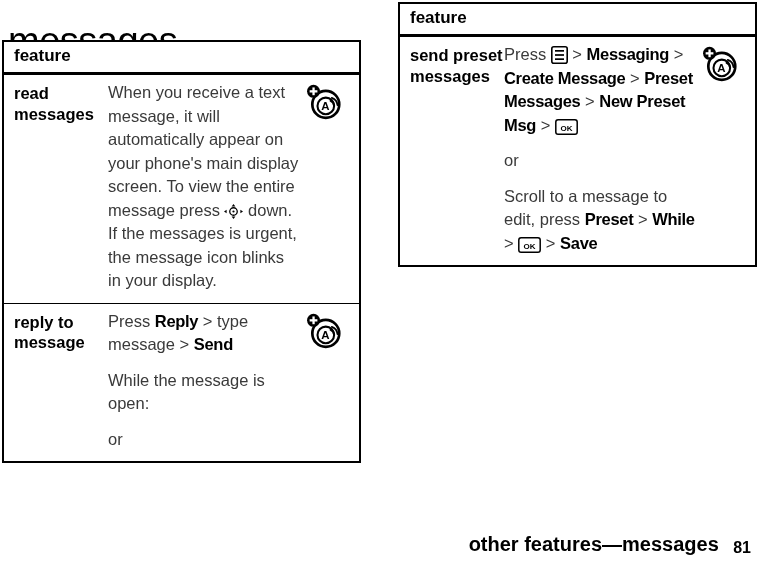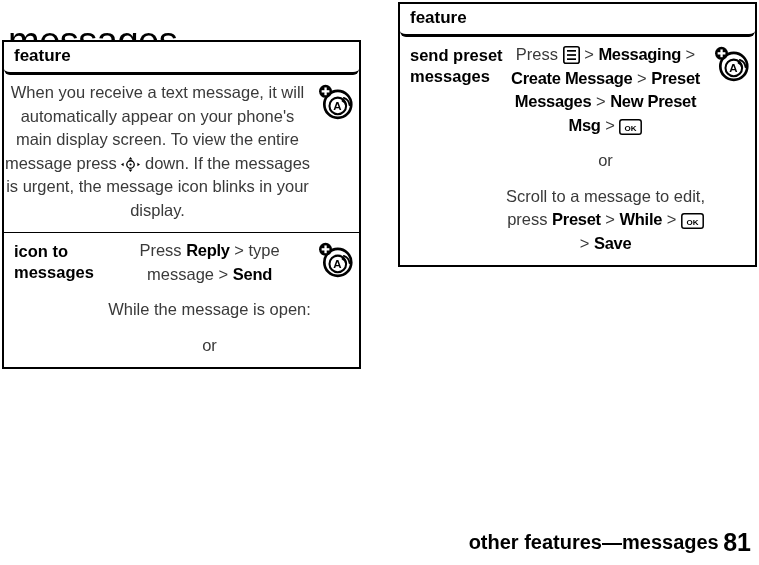--- a/index.html
+++ b/index.html
@@ -45,28 +45,27 @@
     top: 2px;
     width: 359px;
   }
 
   .thead {
     border-bottom: 3px solid #000;
     padding: 3px 0 5px 10px;
     font-size: 17px;
     font-weight: bold;
     line-height: 22px;
-    border-radius: 6px;
   }
 
   .row {
     display: flex;
     align-items: flex-start;
     border-bottom: 1px solid #000;
-    padding: 6px 0 10px 0;
+    padding: 6px 12px 10px 0;
   }
   .row:last-child { border-bottom: none; }
 
   .cell-label {
     width: 104px;
     flex: 0 0 104px;
     padding-left: 10px;
     box-sizing: border-box;
     font-size: 16.5px;
     font-weight: bold;
@@ -80,21 +79,21 @@
     line-height: 23.5px;
     color: #3a3a3a;
   }
   .cell-icon {
     flex: 0 0 44px;
     width: 44px;
     padding-top: 2px;
     display: flex;
     justify-content: center;
   }
-  .para { margin: 0 0 0 0; text-align: center; }
+  .para { margin: 0 0 0 0; }
   .para + .para { margin-top: 12px; }
 
   
   b.menu {
     font-weight: bold;
     color: #000;
     letter-spacing: -0.3px;
   }
   .gt { color: #3a3a3a; }
 
@@ -127,33 +126,35 @@
     text-align: right;
     font-size: 16px;
   }
   .footer-label {
     font-weight: bold;
     color: #000;
     font-size: 20px;
   }
   .footer-page {
     font-weight: bold;
-    font-size: 25px;
+    font-size: 16px;
+    margin-left: 10px;
     vertical-align: -2px;
   }
 </style>
 </head>
 <body>
 
 <h1 class="page-title">messages</h1>
 
 <div class="feature-table table-left">
   <div class="thead">feature</div>
   <div class="tbody">
       <div class="row">
+        <div class="cell-label">read messages</div>
         <div class="cell-body">
           <div class="para">When you receive a text message, it will automatically appear on your phone's main display screen. To view the entire message press <span class="key-nav"><svg viewBox="0 0 38 30" width="19" height="15" xmlns="http://www.w3.org/2000/svg">
                 <circle cx="19" cy="15" r="7.5" fill="none" stroke="#000" stroke-width="2.6"></circle>
                 <circle cx="19" cy="15" r="2.2" fill="#000"></circle>
                 <polygon points="19,0 15.3,5.2 22.7,5.2" fill="#000"></polygon>
                 <polygon points="19,30 15.3,24.8 22.7,24.8" fill="#000"></polygon>
                 <polygon points="0,15 5.2,11.3 5.2,18.7" fill="#000"></polygon>
                 <polygon points="38,15 32.8,11.3 32.8,18.7" fill="#000"></polygon>
               </svg></span> down. If the messages is urgent, the message icon blinks in your display.</div>
         </div>
@@ -164,21 +165,21 @@
               <text x="24.4" y="34.5" font-family="Liberation Sans, sans-serif" font-size="14.5" font-weight="bold" text-anchor="middle" fill="#000">A</text>
               <path d="M31 22.5 q4 1.5 4.6 6" fill="none" stroke="#000" stroke-width="2.4" stroke-linecap="round"></path>
               <path d="M32.6 18.8 q6.4 2.2 7.2 9" fill="none" stroke="#000" stroke-width="2.4" stroke-linecap="round"></path>
               <circle cx="9.5" cy="10.5" r="8.2" fill="#000"></circle>
               <rect x="8.1" y="5.6" width="2.9" height="9.8" fill="#fff"></rect>
               <rect x="4.6" y="9.1" width="9.8" height="2.9" fill="#fff"></rect>
             </svg></span>
         </div>
       </div>
       <div class="row">
-        <div class="cell-label">icon to messages</div>
+        <div class="cell-label">reply to message</div>
         <div class="cell-body">
           <div class="para">Press <b class="menu">Reply</b><span class="gt"> &gt; </span>type message<span class="gt"> &gt; </span><b class="menu">Send</b></div>
           <div class="para">While the message is open:</div>
           <div class="para">or</div>
         </div>
         <div class="cell-icon">
           <span><svg viewBox="0 0 48 48" width="38" height="38" xmlns="http://www.w3.org/2000/svg">
               <circle cx="25" cy="27" r="17" fill="none" stroke="#000" stroke-width="3.4"></circle>
               <circle cx="25" cy="29" r="10.5" fill="none" stroke="#000" stroke-width="2.6"></circle>
               <text x="24.4" y="34.5" font-family="Liberation Sans, sans-serif" font-size="14.5" font-weight="bold" text-anchor="middle" fill="#000">A</text>

